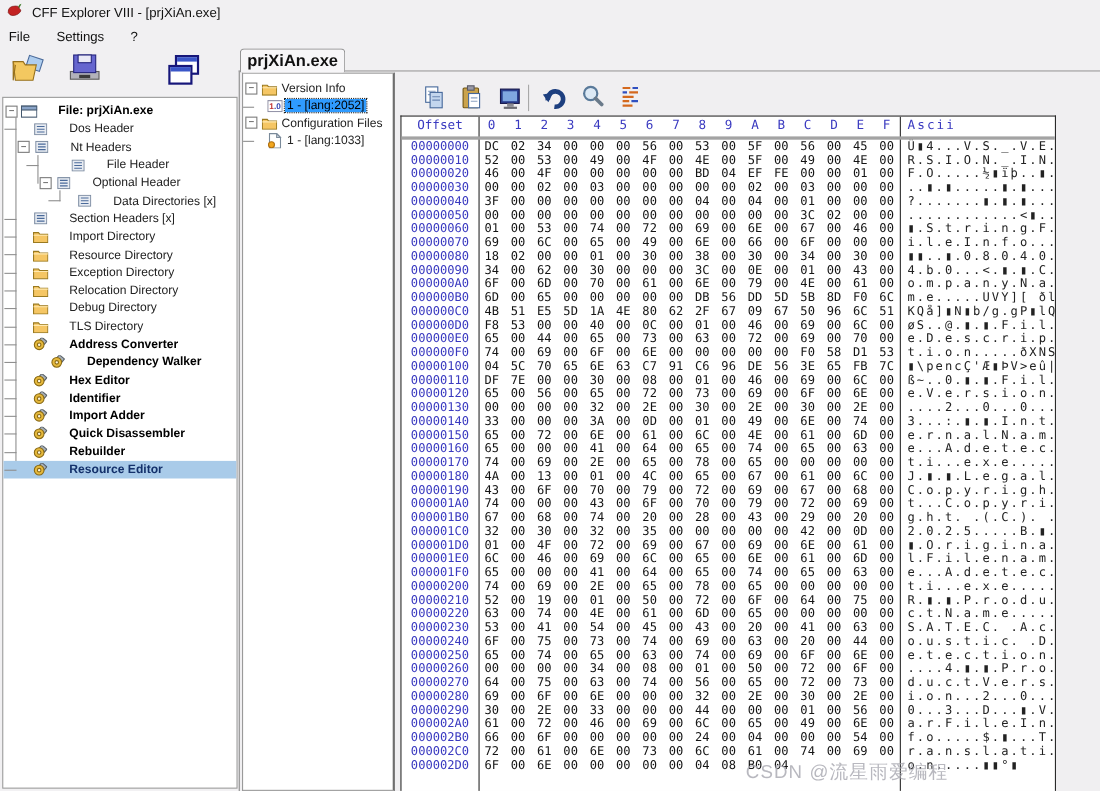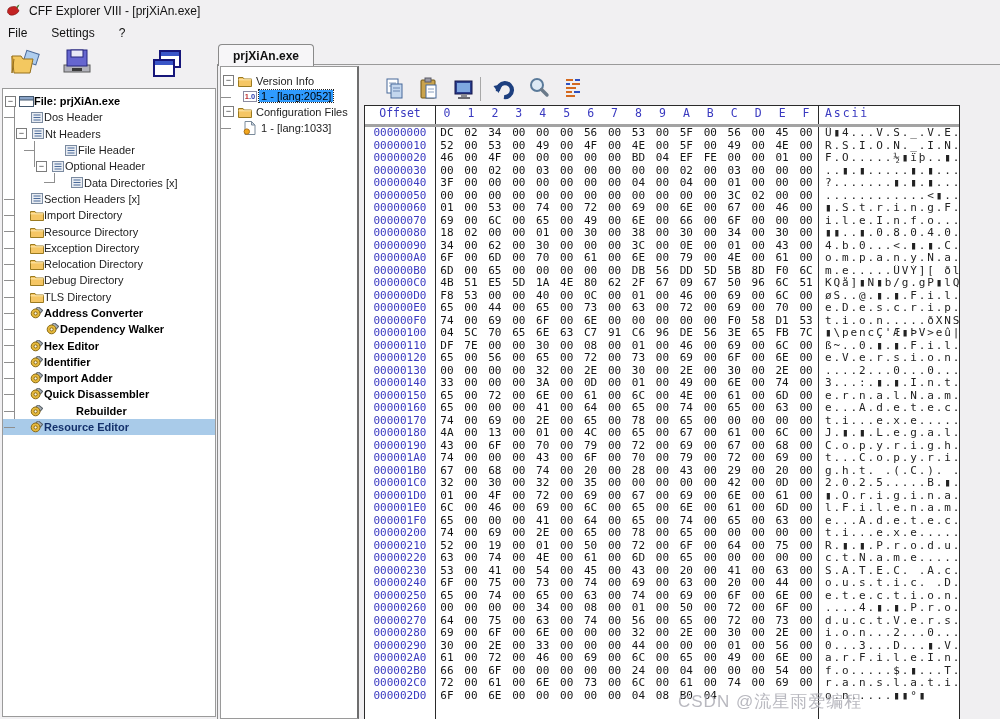--- a/index.html
+++ b/index.html
@@ -9,30 +9,30 @@
   
   #titlebar{left:0;top:0;width:1000px;height:22px;display:flex;align-items:center;gap:7px;padding-left:6px;box-sizing:border-box}
   #title-text{font-size:12px}
   #menubar{left:0;top:22px;width:1000px;height:22px;display:flex;align-items:center;gap:24px;padding-left:8px;box-sizing:border-box;font-size:12px}
   .menu-item{cursor:default}
   
   .tbtn{position:absolute;top:48px}
   
   #sidebar{left:2px;top:88px;width:214px;height:629px;background:#fff;border:1px solid #9a9a9a;box-sizing:border-box;padding-top:4px;overflow:hidden}
   .trow{position:relative;height:16.3px;display:flex;align-items:center;font-size:11px;white-space:nowrap}
-  .trow .tlabel{margin-left:0;color:#222}
+  .trow .tlabel{margin-left:19px;color:#222}
   .trow.bold .tlabel{font-weight:bold;color:#000}
   .trow.selected{background:#a9cbe9}
   .trow.selected .tlabel{color:#14316b}
   .ticon{display:inline-flex;width:15px;height:13px;align-items:center;justify-content:center;flex:0 0 auto}
   .expander{display:inline-flex;width:9px;height:9px;border:1px solid #7c7c7c;background:#fff;font-size:9px;line-height:7px;align-items:center;justify-content:center;margin-right:3px;flex:0 0 auto;color:#333}
   .tick{position:absolute;height:1px;background:#8f8f8f;top:8px}
   .guide{position:absolute;width:1px;background:#8f8f8f}
   
-  #tab{left:218px;top:44px;width:94px;height:21px;background:#f7f6f8;border:1px solid #8a8a8a;border-bottom:none;border-radius:4px 4px 0 0;display:flex;align-items:center;justify-content:center;font-size:12px;font-weight:bold;z-index:3}
+  #tab{left:218px;top:44px;width:94px;height:21px;background:#f7f6f8;border:1px solid #8a8a8a;border-bottom:none;border-radius:4px 4px 0 0;display:flex;align-items:center;justify-content:center;font-size:15px;font-weight:bold;z-index:3}
   #content{left:217px;top:64px;width:783px;height:655px;background:#f0eff1;border-top:1px solid #9a9a9a;border-left:1px solid #8a8a8a;box-sizing:border-box}
   
   #restree{position:absolute;left:2px;top:1px;width:139px;height:653px;background:#fff;border:1px solid #9a9a9a;border-right:2px solid #6e6e6e;box-sizing:border-box;padding-top:6px;overflow:hidden}
   .rrow{position:relative;height:15.6px;display:flex;align-items:center;font-size:11px;white-space:nowrap}
   .rrow .tlabel{margin-left:4px;color:#222}
   .rrow.selected .tlabel{background:#2f9bff;color:#000;outline:1px dotted #222;padding:0 2px;margin-left:2px}
   
   #hexpanel{position:absolute;left:142px;top:0;right:0;bottom:0}
   .hexbtn{position:absolute;top:12px}
   #hex-sep{left:120px;top:12px;width:1px;height:24px;background:#a8a8a8}
@@ -314,21 +314,21 @@
     <span class="ticon">
           <svg width="13" height="12" viewBox="0 0 13 12">
             <rect x="6" y="1" width="6" height="3.4" transform="rotate(40 9 3)" fill="#a8b0b8" stroke="#5a6268"></rect>
             <circle cx="5.6" cy="6.4" r="4.4" fill="#e6b93c" stroke="#8a6a14"></circle>
             <circle cx="5.6" cy="6.4" r="1.6" fill="#fdf6e0" stroke="#8a6a14"></circle>
           </svg>
         </span>
     <span class="tlabel">Quick Disassembler</span>
   <span class="tick" style="left: 1px; width: 11px;"></span>
       </div>
-      <div class="trow bold" style="padding-left: 26px; gap: 32px;">
+      <div class="trow bold" style="padding-left: 26px;">
 
     <span class="ticon">
           <svg width="13" height="12" viewBox="0 0 13 12">
             <rect x="6" y="1" width="6" height="3.4" transform="rotate(40 9 3)" fill="#a8b0b8" stroke="#5a6268"></rect>
             <circle cx="5.6" cy="6.4" r="4.4" fill="#e6b93c" stroke="#8a6a14"></circle>
             <circle cx="5.6" cy="6.4" r="1.6" fill="#fdf6e0" stroke="#8a6a14"></circle>
           </svg>
         </span>
     <span class="tlabel">Rebuilder</span>
   <span class="tick" style="left: 1px; width: 11px;"></span>

